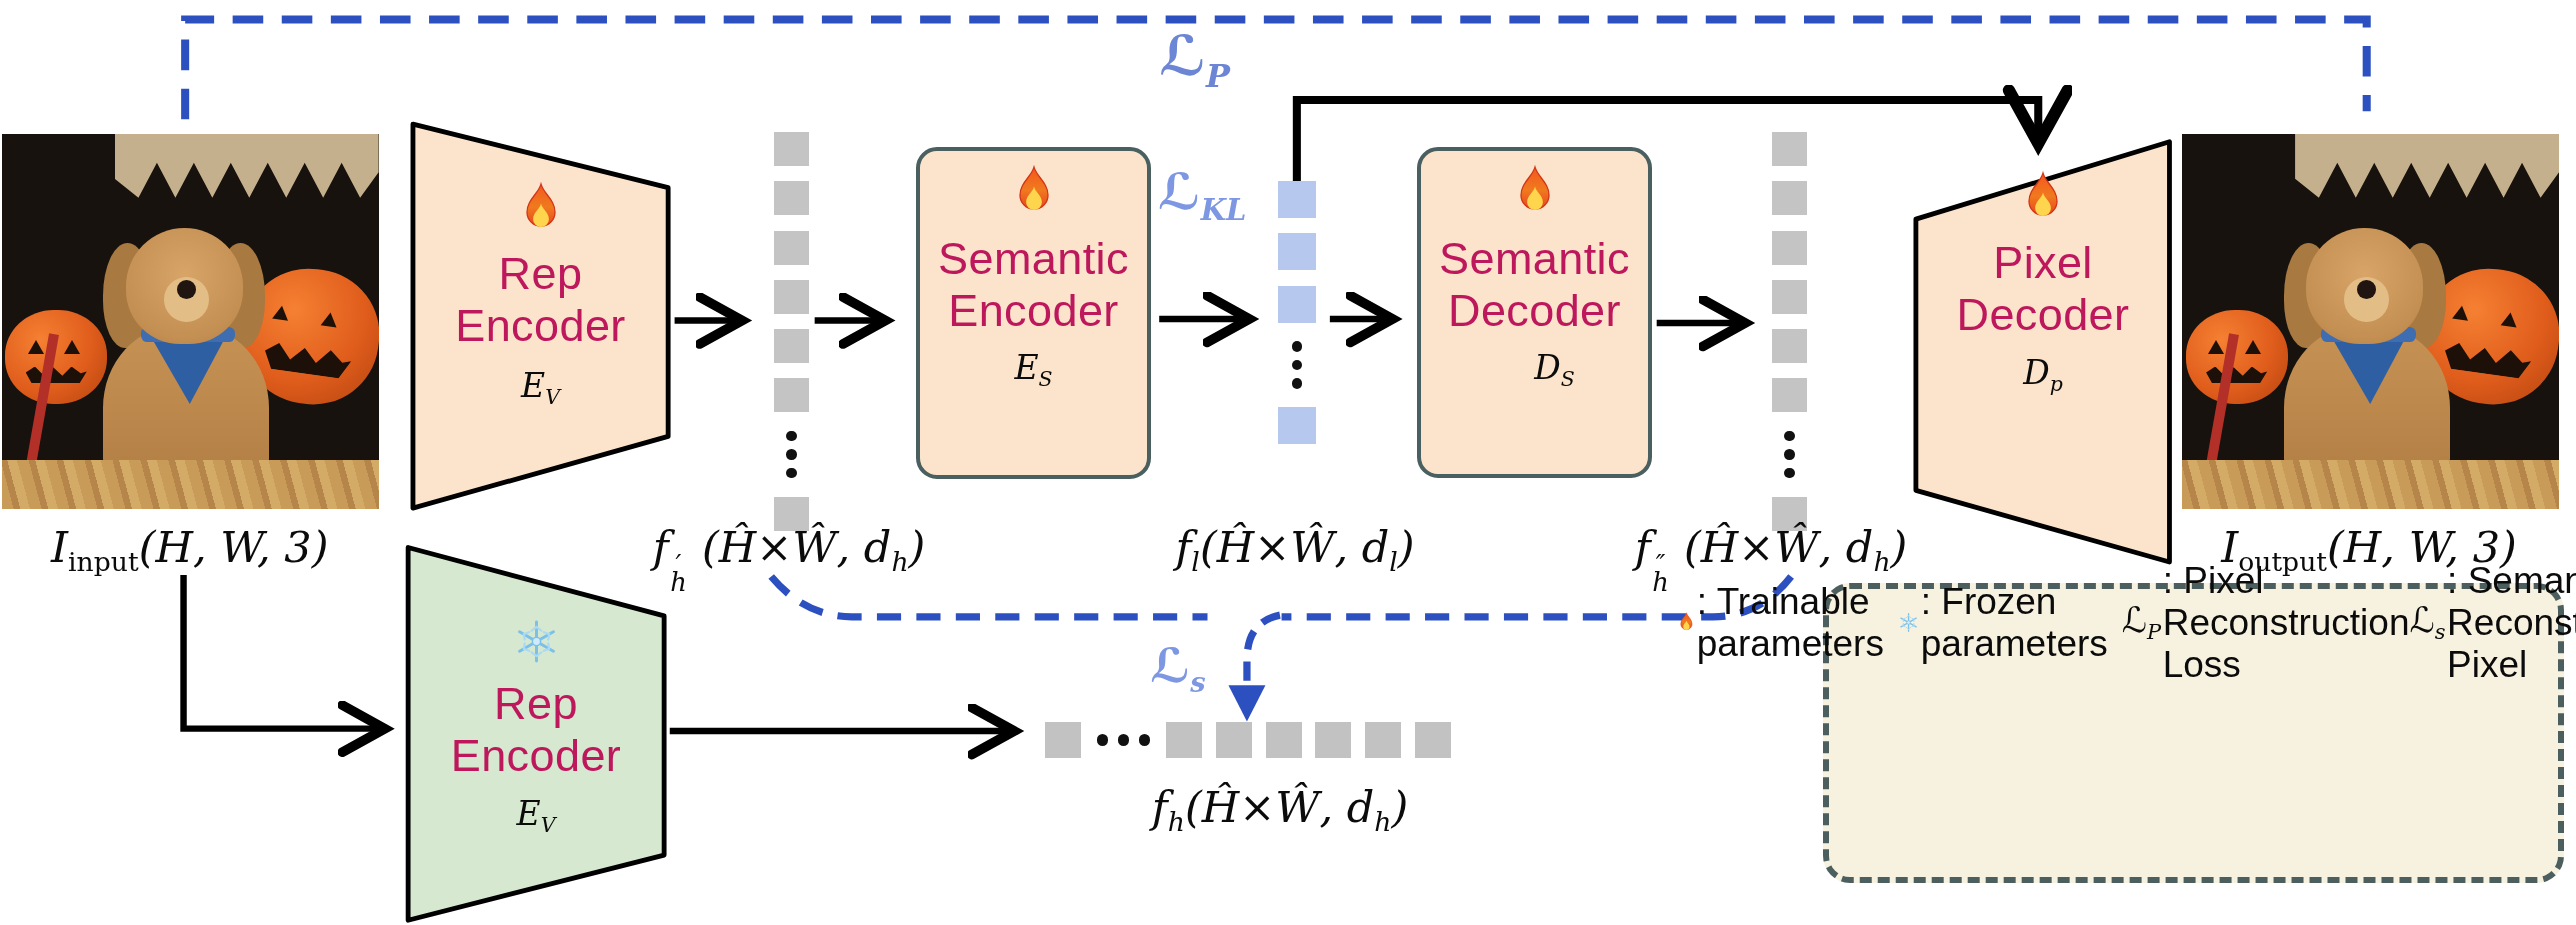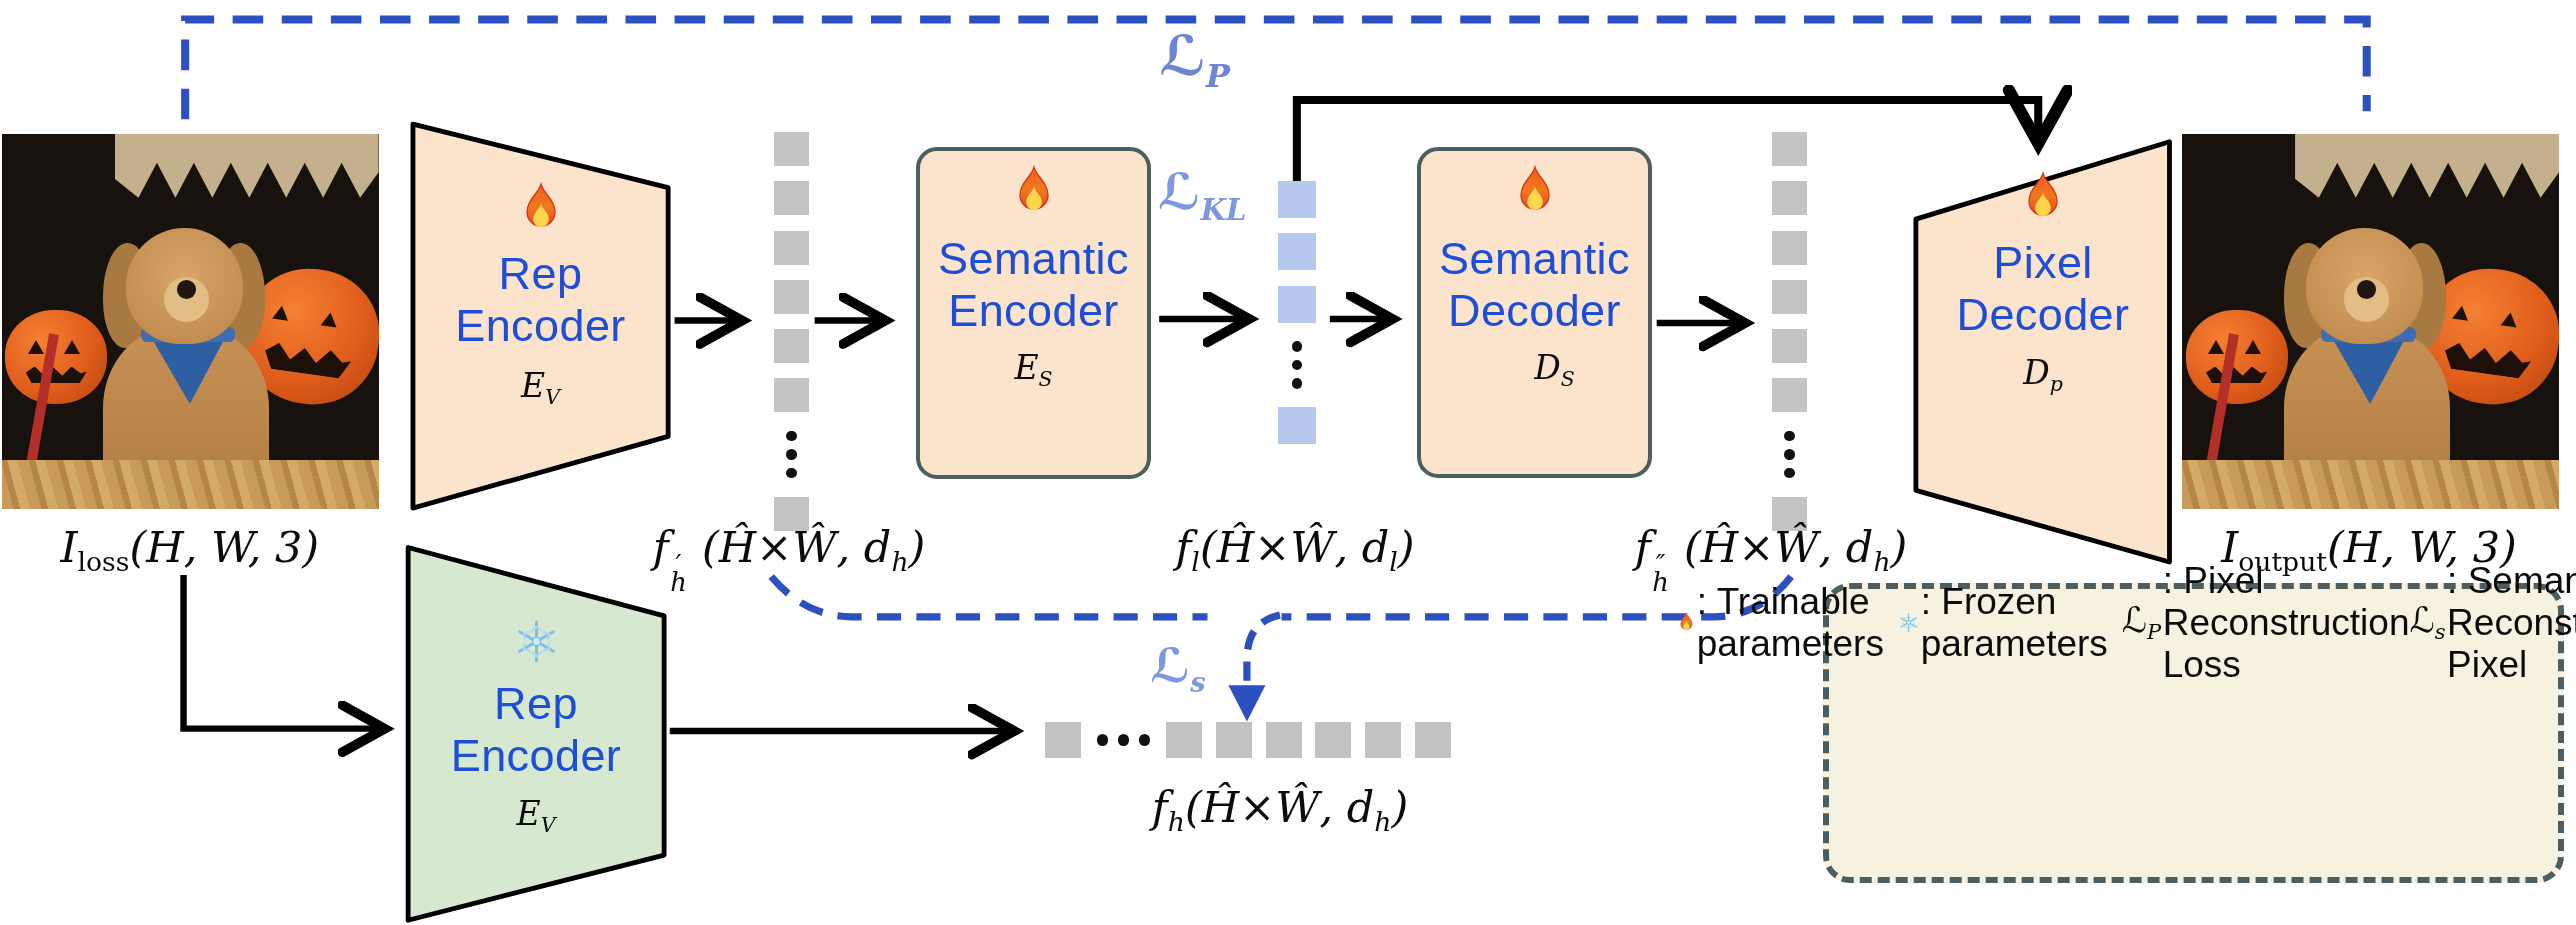--- a/index.html
+++ b/index.html
@@ -3,21 +3,21 @@
 <meta charset="utf-8">
 <style>
   html,body{margin:0;padding:0;background:#fff;}
   #canvas{position:relative;width:2576px;height:926px;background:#fff;overflow:hidden;
           font-family:"Liberation Sans",sans-serif;color:#111;}
   .abs{position:absolute;}
   svg.wires{position:absolute;left:0;top:0;width:2576px;height:926px;}
 
   
   .block-content{position:absolute;display:flex;flex-direction:column;align-items:center;}
-  .block-title{font-size:45px;line-height:52px;color:#1d4ed8;text-align:center;letter-spacing:0.4px;}
+  .block-title{font-size:45px;line-height:52px;color:#be185d;text-align:center;letter-spacing:0.4px;}
   .msym{font-family:"DejaVu Serif",serif;font-style:italic;font-size:33px;line-height:53px;color:#0b0b0b;}
   .msub{font-size:.62em;font-style:italic;vertical-align:-.35em;}
   .rbox{position:absolute;background:var(--peach);border:4.8px solid #4a5f5f;border-radius:21px;box-sizing:border-box;}
 
   
   .vcol{position:absolute;display:flex;flex-direction:column;align-items:center;gap:15.3px;}
   .tok{width:35px;height:34px;background:var(--tokenGray);}
   .tok.blue{width:38px;height:37px;background:var(--tokenBlue);}
   .vdots{display:flex;flex-direction:column;gap:8px;padding:3.2px 0;}
   .vdots i{width:10.5px;height:10.5px;border-radius:50%;background:#111;}
@@ -281,21 +281,21 @@
       </div>
     <div class="tok"></div>
     <div class="tok"></div>
     <div class="tok"></div>
     <div class="tok"></div>
     <div class="tok"></div>
     <div class="tok"></div>
   </div>
 
   <div class="mlabel" style="left:4.8px;top:522px;">
-    <span>I</span><sub class="msub rsub" style="font-style:normal;">loss</sub><span>(H, W, 3)</span>
+    <span>I</span><sub class="msub rsub" style="font-style:normal;">input</sub><span>(H, W, 3)</span>
   </div>
 
   <div class="mlabel" style="left:604px;top:522px;">
     <span>f</span><span class="mstk">
         <span>′</span>
         <span>h</span>
       </span><span> (Ĥ×Ŵ, d</span><sub class="msub">h</sub><span>)</span>
   </div>
 
   <div class="mlabel" style="left:1110px;top:522px;text-align:center;">

